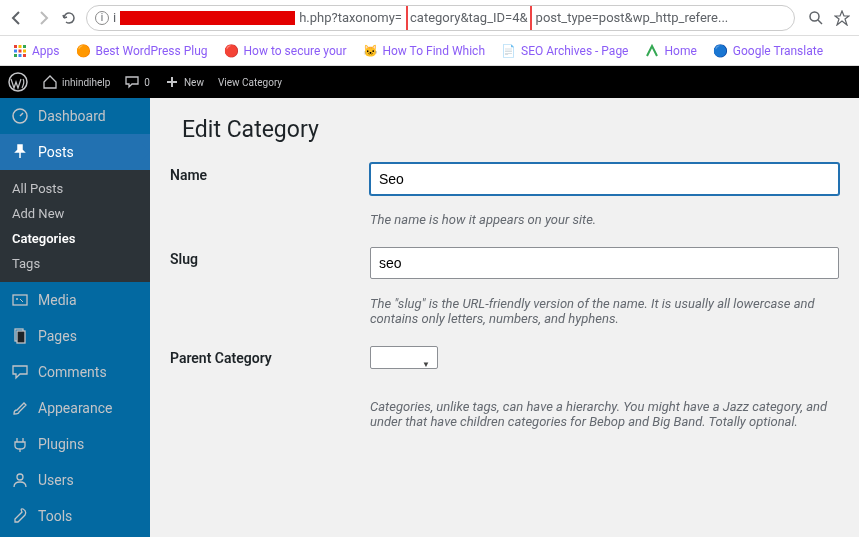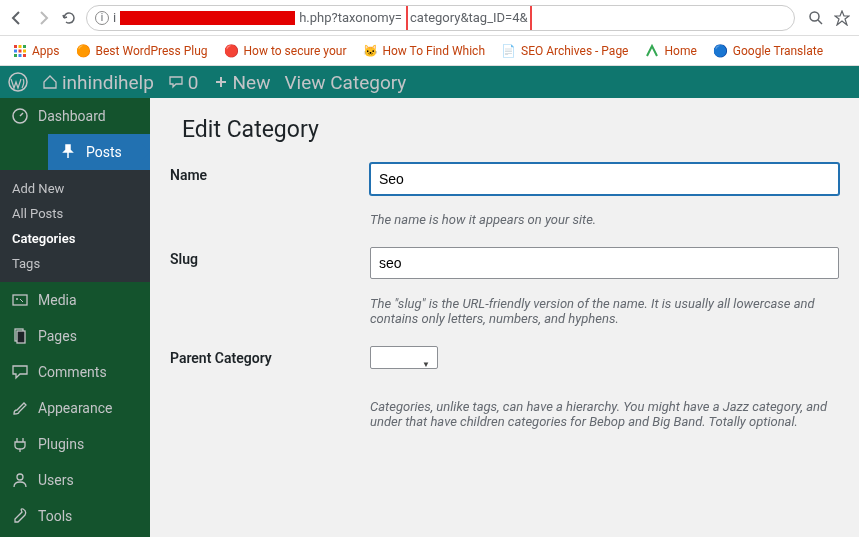--- a/index.html
+++ b/index.html
@@ -9,36 +9,36 @@
     .browser-bar { height: 36px; background: #fff; border-bottom: 1px solid #ddd; display: flex; align-items: center; padding: 0 8px; gap: 8px; }
     .nav-icon { width: 18px; height: 18px; display: flex; align-items: center; justify-content: center; color: #5f6368; cursor: pointer; }
     .nav-icon.disabled { color: #bbb; }
     .url-bar { flex: 1; display: flex; align-items: center; border: 1px solid #ccc; border-radius: 14px; height: 26px; padding: 0 8px; font-size: 13px; color: #5f6368; gap: 4px; overflow: hidden; white-space: nowrap; }
     .url-info { width: 14px; height: 14px; border: 1px solid #888; border-radius: 50%; font-size: 10px; display: flex; align-items: center; justify-content: center; }
     .url-redact { background: #e30000; width: 175px; height: 14px; display: inline-block; }
     .url-highlight { border: 2px solid #ef4444; padding: 16px 2px; }
     .url-end-icons { display: flex; gap: 8px; margin-left: 4px; }
     
     
-    .bookmarks-bar { height: 30px; background: #fff; border-bottom: 1px solid #ddd; display: flex; align-items: center; padding: 0 12px; gap: 16px; font-size: 12px; color: #c2410c; }
+    .bookmarks-bar { height: 30px; background: #fff; border-bottom: 1px solid #ddd; display: flex; align-items: center; padding: 0 12px; gap: 16px; font-size: 12px; color: #8b5cf6; }
     .bookmark { display: flex; align-items: center; gap: 4px; cursor: pointer; white-space: nowrap; }
     .bm-icon { width: 16px; height: 16px; display: inline-flex; align-items: center; justify-content: center; font-size: 12px; }
     
     
-    .wp-adminbar { height: 32px; background: #0f766e; color: #c3c4c7; display: flex; align-items: center; padding: 0 8px; gap: 14px; font-size: 19px; }
+    .wp-adminbar { height: 32px; background: #000000; color: #c3c4c7; display: flex; align-items: center; padding: 0 8px; gap: 14px; font-size: 10px; }
     .wp-adminbar .ab-item { display: flex; align-items: center; gap: 4px; cursor: pointer; }
     
     
     .wp-wrap { display: flex; height: calc(537px - 36px - 30px - 32px); }
-    .wp-sidebar { width: 150px; background: #14532d; color: #c3c4c7; flex-shrink: 0; }
+    .wp-sidebar { width: 150px; background: #0369a1; color: #c3c4c7; flex-shrink: 0; }
     .wp-content { flex: 1; background: #f1f1f1; padding: 10px 20px; overflow: hidden; }
     
     
     .menu-item { display: flex; align-items: center; gap: 8px; padding: 8px 10px; cursor: pointer; color: #c3c4c7; font-size: 14px; }
-    .menu-item.current { background: #2271b1; color: #fff; position: relative; margin-left: 48px; }
+    .menu-item.current { background: #2271b1; color: #fff; position: relative; }
     .menu-item.current::after { content: ''; position: absolute; right: -8px; top: 50%; transform: translateY(-50%); border: 8px solid transparent; border-left-color: #2271b1; }
     .menu-icon { width: 20px; height: 20px; display: inline-flex; align-items: center; justify-content: center; }
     .submenu { background: #2c3338; padding: 6px 0; }
     .submenu-item { padding: 5px 12px; cursor: pointer; color: #c3c4c7; font-size: 13px; }
     .submenu-item.current { color: #fff; font-weight: 600; }
     
     
     h1 { font-size: 23px; font-weight: 400; color: #1d2327; margin: 8px 12px 20px; }
     .form-row { display: flex; margin-bottom: 20px; }
     .form-label { width: 200px; font-weight: 600; font-size: 14px; color: #1d2327; padding-top: 4px; }
@@ -71,20 +71,21 @@
     <svg width="16" height="16" viewBox="0 0 16 16">
         <path d="M3 8 a5 5 0 1 1 2 4 M3 8 l-1 -3 M3 8 l3 -1" stroke="#5f6368" stroke-width="1.5" fill="none"></path>
       </svg>
   </div>
   <div class="url-bar">
     <span class="url-info">i</span>
     <span>i</span>
     <span class="url-redact"></span>
     <span>h.php?taxonomy=</span>
     <span class="url-highlight">category&amp;tag_ID=4&amp;</span>
+    <span>post_type=post&amp;wp_http_refere...</span>
   </div>
   <div class="url-end-icons">
     <div class="nav-icon">
       <svg width="16" height="16" viewBox="0 0 16 16">
           <circle cx="6.5" cy="6.5" r="4.5" stroke="#5f6368" stroke-width="1.5" fill="none"></circle>
           <path d="M10 10 L14 14" stroke="#5f6368" stroke-width="1.5"></path>
         </svg>
     </div>
     <div class="nav-icon">
       <svg width="16" height="16" viewBox="0 0 16 16">
@@ -185,22 +186,22 @@
     </div>
     <div class="menu-item current">
       <span class="menu-icon">
           <svg width="18" height="18" viewBox="0 0 18 18">
             <path d="M7 2 L11 2 L11 7 L13 9 L5 9 L7 7 Z M9 9 L9 15" stroke="#fff" stroke-width="1.5" fill="#fff"></path>
           </svg>
         </span>
       <span>Posts</span>
     </div>
     <div class="submenu">
+      <div class="submenu-item">All Posts</div>
       <div class="submenu-item">Add New</div>
-      <div class="submenu-item">All Posts</div>
       <div class="submenu-item current">Categories</div>
       <div class="submenu-item">Tags</div>
     </div>
     <div class="menu-item">
       <span class="menu-icon">
           <svg width="18" height="18" viewBox="0 0 18 18">
             <rect x="2" y="4" width="14" height="10" stroke="#c3c4c7" stroke-width="1.3" fill="none"></rect>
             <circle cx="6" cy="8" r="1" fill="#c3c4c7"></circle>
             <path d="M9 8 L12 11" stroke="#c3c4c7"></path>
           </svg>

